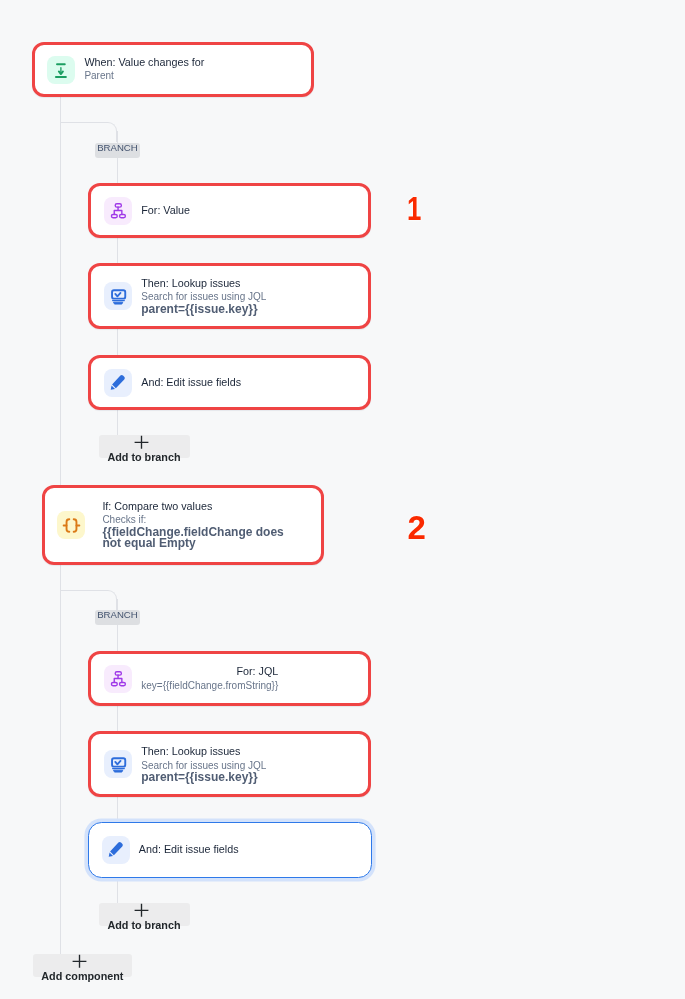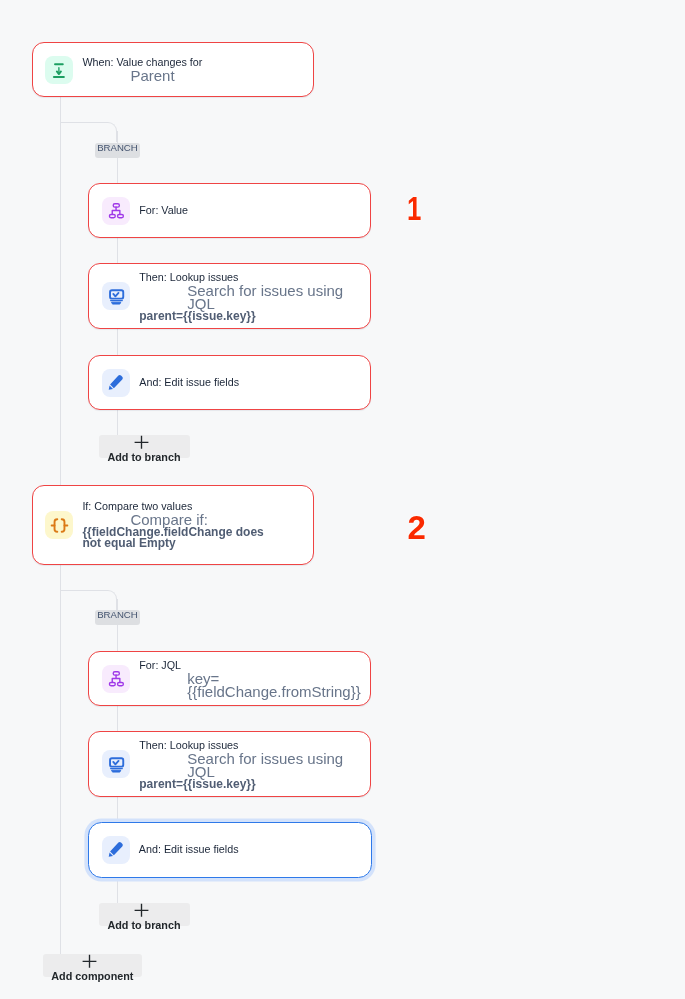--- a/index.html
+++ b/index.html
@@ -1,30 +1,30 @@
 <!DOCTYPE html>
 <html><head>
 <meta charset="utf-8">
 <style>
   html,body{margin:0;padding:0;}
   body{width:685px;height:999px;background:#F7F8F9;
        font-family:"Liberation Sans",sans-serif;overflow:hidden;
        -webkit-font-smoothing:antialiased;}
   .canvas{position:relative;width:685px;height:999px;}
 
-  .card{position:absolute;background:#FFFFFF;border:1px solid #ef4444;
+  .card{position:absolute;background:#FFFFFF;border:3px solid #ef4444;
         border-radius:12px;box-sizing:border-box;display:flex;align-items:center;
         box-shadow:0 1px 1px rgba(9,30,66,0.07);}
   .card.sel{border:1.8px solid #2E79E9;box-shadow:0 0 0 3.6px #D3E2FB;border-radius:13.5px;}
   .ic{width:28px;height:28px;border-radius:8px;display:flex;align-items:center;
       justify-content:center;flex:none;}
   .ic svg{display:block;}
   .tx{margin-left:9.2px;display:flex;flex-direction:column;justify-content:center;}
   .t1{font-size:10.75px;color:#1B2638;line-height:13.2px;}
-  .t2{font-size:15px;color:#68758A;line-height:13.4px;margin-left:48px;}
+  .t2{font-size:10px;color:#68758A;line-height:13.4px;}
   .t3{font-size:12px;color:#505D73;line-height:11.4px;font-weight:bold;}
 
   .vline{position:absolute;width:1px;background:#DFE1E6;}
   .elbow{position:absolute;box-sizing:border-box;border-top:1px solid #DFE1E6;
          border-right:1px solid #DFE1E6;border-top-right-radius:9px;}
 
   .badge{position:absolute;background:#DDDFE2;border-radius:3px;font-size:9.6px;
          color:#44546F;letter-spacing:0;display:flex;align-items:flex-start;
          justify-content:center;font-weight:normal;line-height:9.6px;}
 
@@ -115,40 +115,40 @@
 
   <div class="btn" style="left:99.1px;top:435.4px;">
     <span class="plus">
       <svg width="15" height="15" viewBox="0 0 15 15" fill="none">
         <path d="M7.5 0.7v13.1M0.6 7.4h13.8" stroke="#22272B" stroke-width="1.35"></path>
       </svg>
     </span>
     <span class="lbl">Add to branch</span>
   </div>
 
-  <div class="card" style="left:32px;top:484.8px;width:282px;height:80px;padding:0 12.2px;">
+  <div class="card" style="left:42px;top:484.8px;width:282px;height:80px;padding:0 12.2px;gap:8px;">
     <span class="ic" style="background:#FDF7CC;">
       <svg width="28" height="28" viewBox="0 0 28 28" fill="none">
         <path d="M12.3 8.3c-1.95 0-2.75.8-2.75 2.5v7.4c0 1.7.8 2.5 2.75 2.5" stroke="#DB7A17" stroke-width="1.9" stroke-linecap="round" stroke-linejoin="round"></path>
         <path d="M16.7 8.3c1.95 0 2.75.8 2.75 2.5v7.4c0 1.7-.8 2.5-2.75 2.5" stroke="#DB7A17" stroke-width="1.9" stroke-linecap="round" stroke-linejoin="round"></path>
         <path d="M6.6 14.5h2.95M19.45 14.5h2.95" stroke="#DB7A17" stroke-width="1.8" stroke-linecap="round"></path>
       </svg>
     </span>
     <span class="tx" style="width:196px;">
       <span class="t1">If: Compare two values</span>
-      <span class="t2">Compare if:</span>
+      <span class="t2">Checks if:</span>
       <span class="t3">{{fieldChange.fieldChange does not equal Empty</span>
     </span>
   </div>
 
   <div class="badge" style="left:94.6px;top:610.2px;width:45.7px;height:15px;">
     <span>BRANCH</span>
   </div>
 
-  <div class="card" style="left:88.4px;top:651.2px;width:283px;height:55px;padding:0 12.7px;">
+  <div class="card" style="left:88.4px;top:651.2px;width:283px;height:55px;padding:0 12.7px;text-align:right;">
     <span class="ic" style="background:#F8EBFD;">
       <svg width="28" height="28" viewBox="0 0 28 28" fill="none">
         <rect x="11.2" y="6.75" width="6.2" height="3.3" rx="1.65" stroke="#9F39E8" stroke-width="1.35"></rect>
         <rect x="7.4" y="17.45" width="5.9" height="3.3" rx="1.65" stroke="#9F39E8" stroke-width="1.35"></rect>
         <rect x="15.5" y="17.45" width="5.9" height="3.3" rx="1.65" stroke="#9F39E8" stroke-width="1.35"></rect>
         <path d="M14.05 10.0v3.5M10.25 17.4v-3.9h7.6v3.9" stroke="#9F39E8" stroke-width="1.4" stroke-linecap="round" stroke-linejoin="round"></path>
       </svg>
     </span>
     <span class="tx">
       <span class="t1">For: JQL</span>
@@ -187,21 +187,21 @@
 
   <div class="btn" style="left:99.1px;top:903.2px;">
     <span class="plus">
       <svg width="15" height="15" viewBox="0 0 15 15" fill="none">
         <path d="M7.5 0.7v13.1M0.6 7.4h13.8" stroke="#22272B" stroke-width="1.35"></path>
       </svg>
     </span>
     <span class="lbl">Add to branch</span>
   </div>
 
-  <div class="btn" style="left:43px;top:953.8px;">
+  <div class="btn" style="left:33px;top:953.8px;">
     <span class="plus">
       <svg width="15" height="15" viewBox="0 0 15 15" fill="none">
         <path d="M7.5 0.7v13.1M0.6 7.4h13.8" stroke="#22272B" stroke-width="1.35"></path>
       </svg>
     </span>
     <span class="lbl">Add component</span>
   </div>
 
   <div class="num" style="left:406.8px;top:191.8px;transform:scaleX(0.78);transform-origin:left top;">1</div>
   <div class="num" style="left:407.4px;top:510.9px;">2</div>

